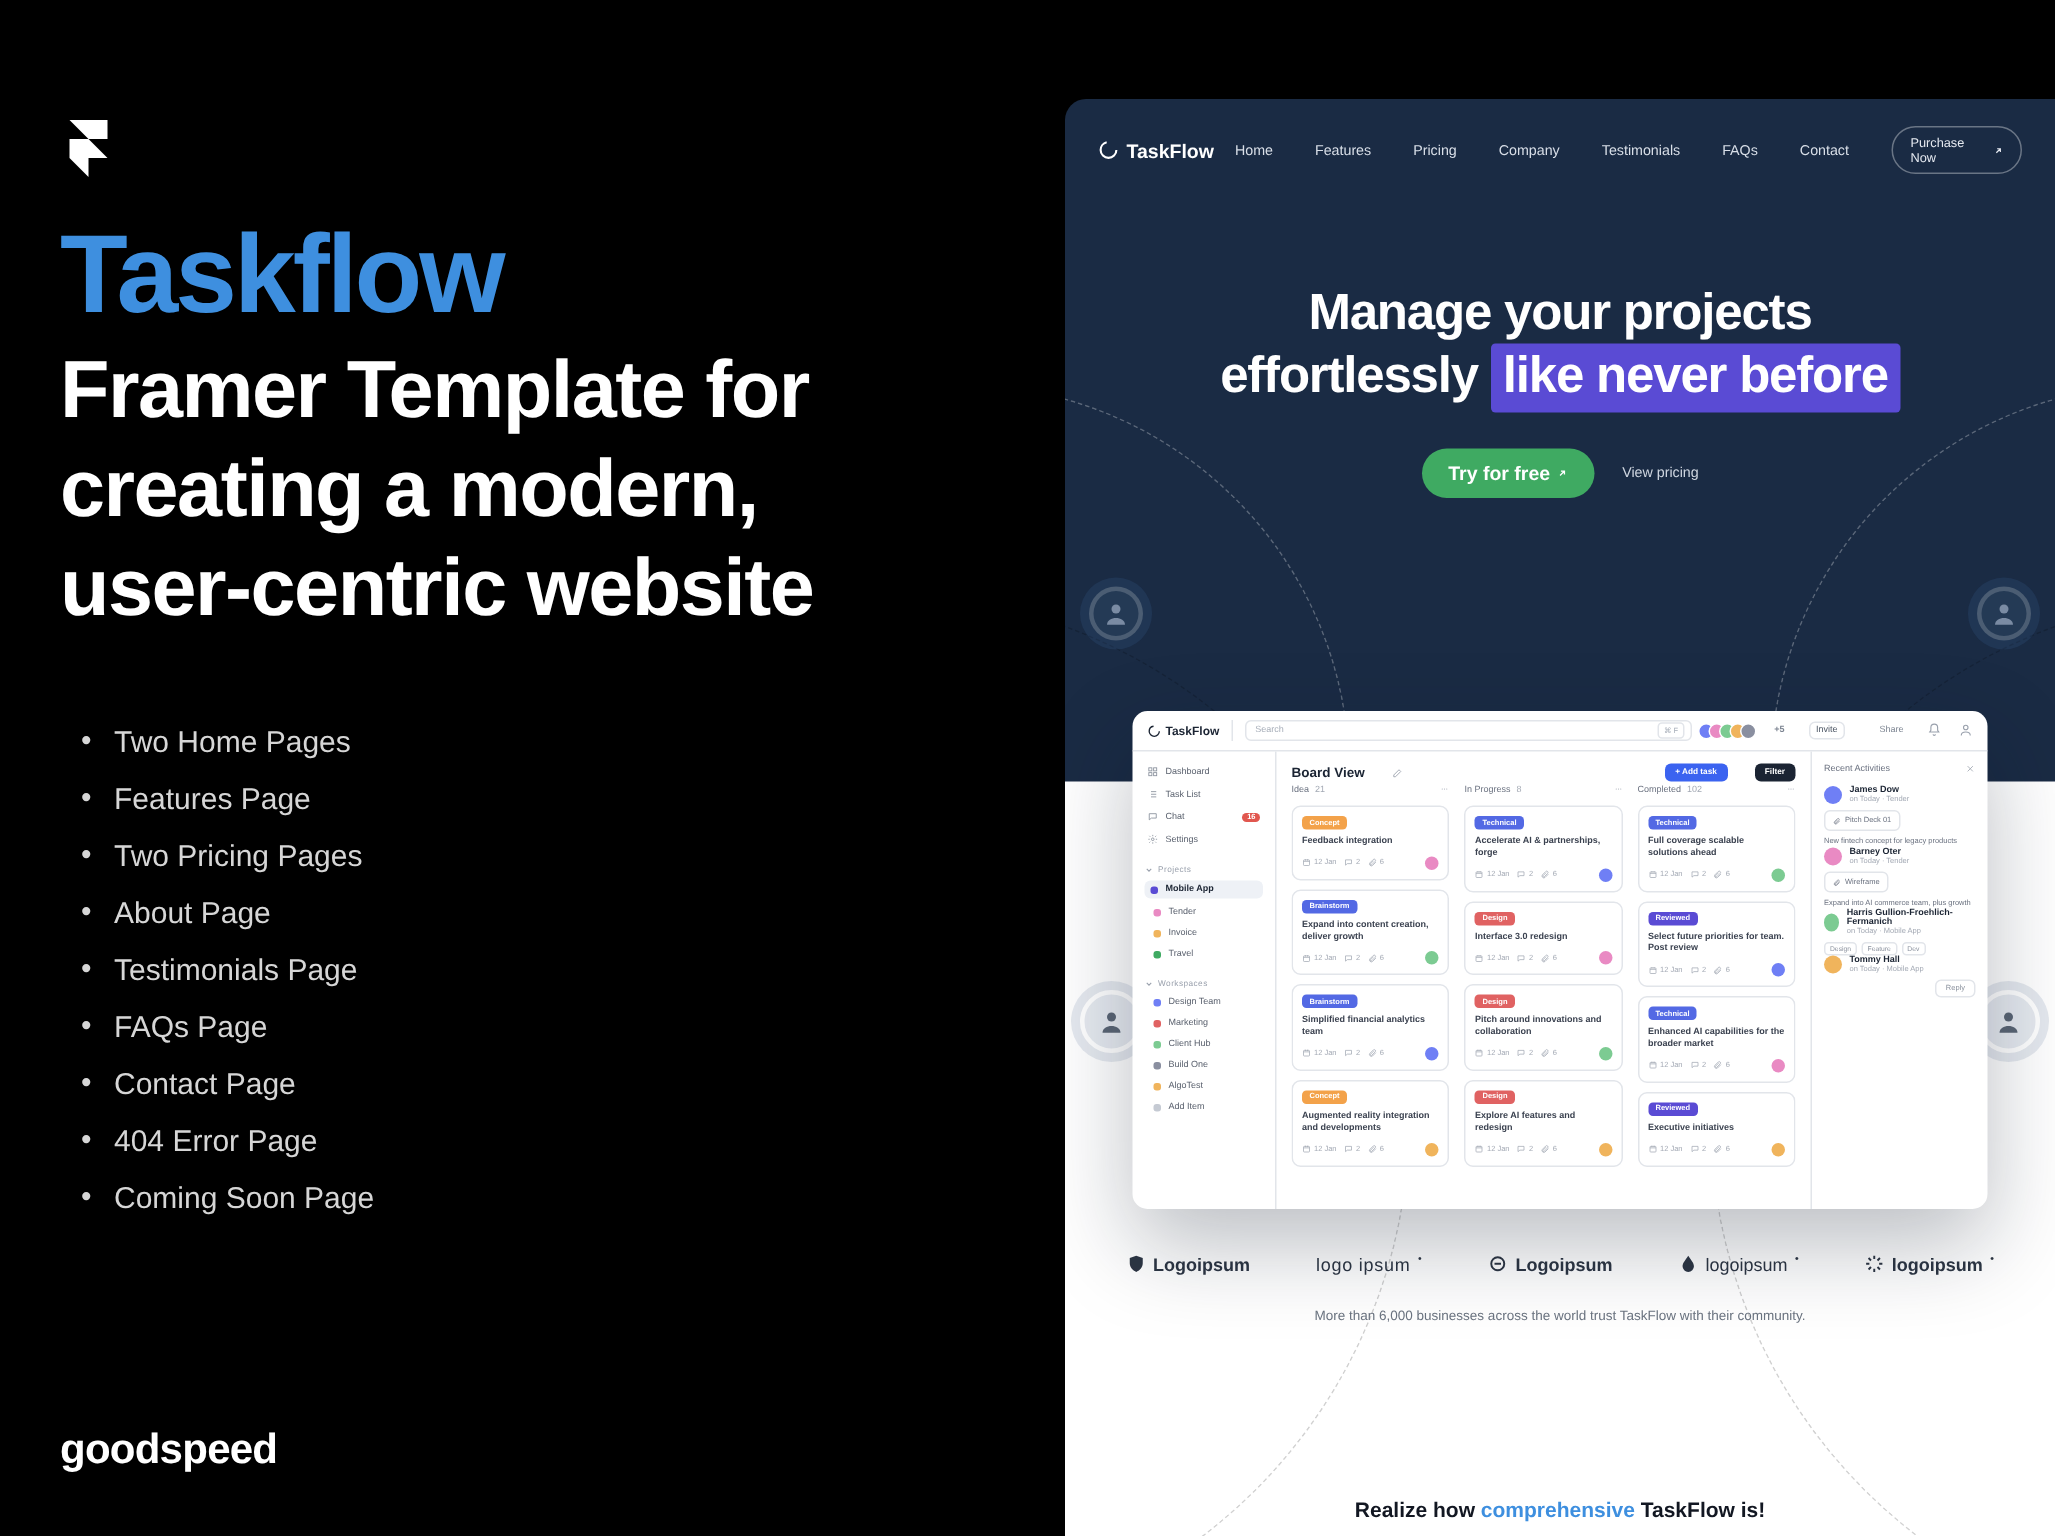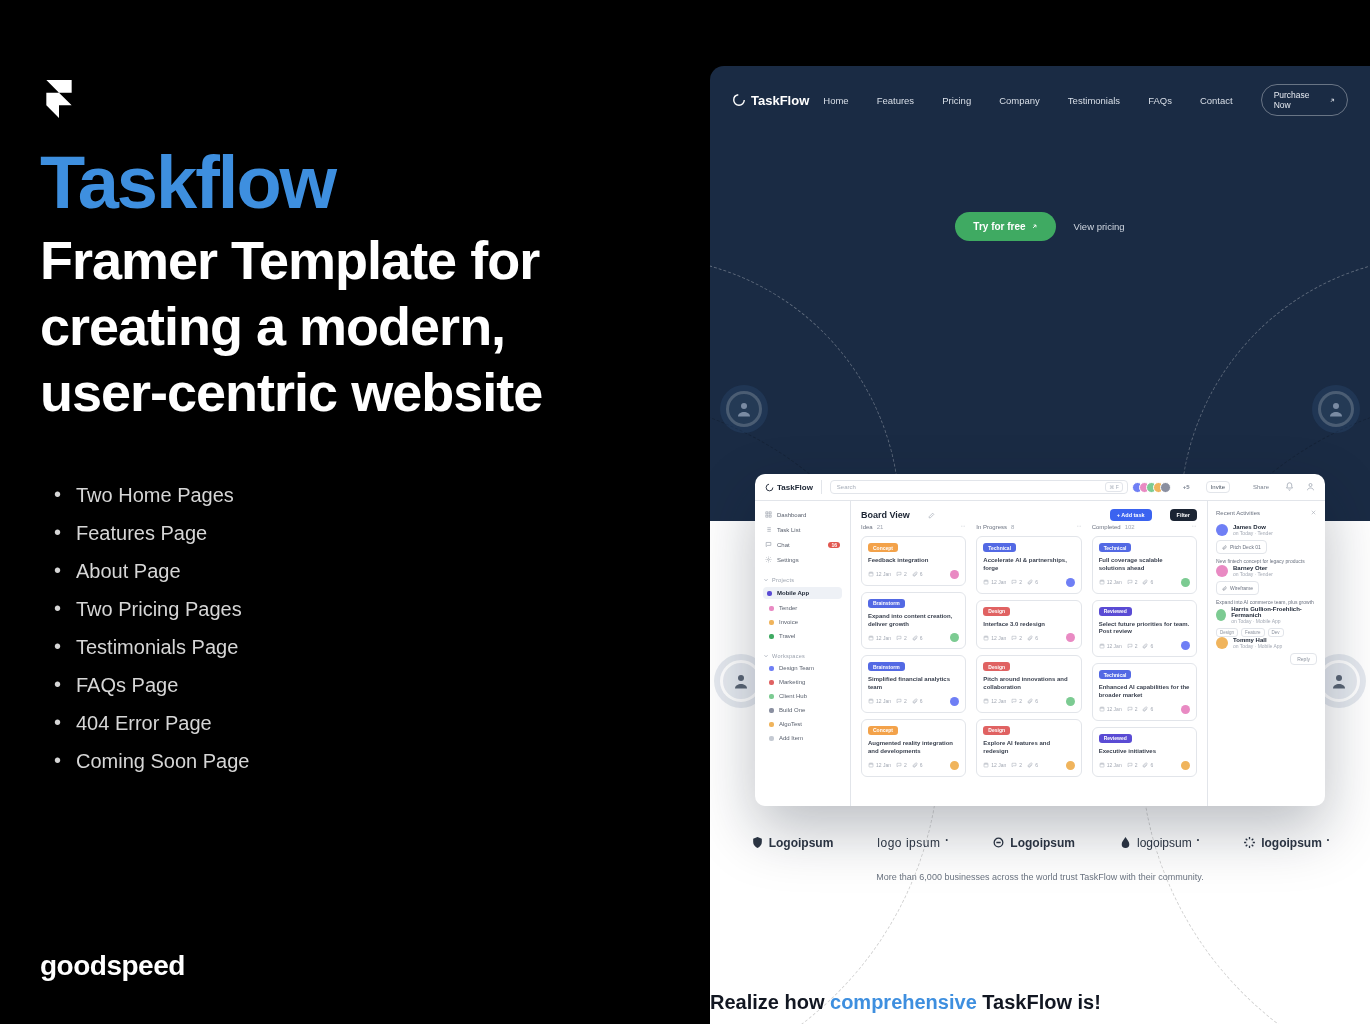--- a/index.html
+++ b/index.html
@@ -132,21 +132,21 @@
   .hero p.lede{
     margin:18px auto 0;
     max-width:400px;
     font-size:9px;
     line-height:1.55;
     color:#B7C0CE;
   }
   .hero .actions{display:flex;justify-content:center;gap:18px;margin-top:24px}
   .hero .btn-try{
     background:var(--green);
-    color:#fff;font-size:10px;font-weight:600;
+    color:#fff;font-size:13px;font-weight:600;
     padding:9px 18px;border-radius:999px;
     display:flex;align-items:center;gap:5px;
   }
   .hero .btn-try svg{width:7px;height:7px}
   .hero .btn-view{color:#CFD6E0;font-size:9.5px;font-weight:500;align-self:center}
 
   
   .arc{
     position:absolute;
     border:1.4px dashed rgba(255,255,255,.28);
@@ -268,41 +268,42 @@
     position:absolute;left:0;right:0;top:770px;
     text-align:center;color:#2D3644;z-index:4;
   }
   .trust .logos{display:flex;justify-content:center;gap:44px;align-items:center;font-size:12px;font-weight:700;color:#2D3644}
   .trust .logos .li{display:flex;align-items:flex-start;gap:5px}
   .trust .logos .li svg{width:13px;height:13px}
   .trust .logos .li2{font-weight:500;letter-spacing:.5px}
   .trust .note{margin-top:22px;font-size:9px;color:#6B7481}
 
   .closer{
-    position:absolute;left:0;right:0;bottom:10px;
-    font-size:20px;font-weight:900;color:#121722;z-index:4;
+    position:absolute;left:0;right:0;bottom:10px;text-align:center;
+    font-size:14px;font-weight:900;color:#121722;z-index:4;
   }
   .closer .acc{color:var(--accent)}
 </style>
 </head>
 <body>
 
 <div class="left">
   <svg class="framer-logo" viewBox="0 0 24 24" fill="currentColor">
       <path d="M4 0h16v8H12L4 0zm0 8h8l8 8H4V8zm0 8h8v8l-8-8z"></path>
     </svg>
   <h1 class="title">Taskflow</h1>
   <h2 class="subtitle">Framer Template for creating a modern, user-centric website</h2>
   <ul class="features">
     <li>Two Home Pages</li>
     <li>Features Page</li>
+    <li>Two Pricing Pages</li>
     <li>About Page</li>
-    <li>Two Pricing Pages</li>
     <li>Testimonials Page</li>
     <li>FAQs Page</li>
+    <li>Contact Page</li>
     <li>404 Error Page</li>
     <li>Coming Soon Page</li>
   </ul>
 </div>
 <div class="brand">goodspeed</div>
 
 <div class="preview">
   <div class="white-zone"></div>
 
   <div class="nav">
@@ -323,20 +324,25 @@
     </div>
     <div class="cta">
       <span>Purchase Now</span>
       <svg viewBox="0 0 24 24" fill="none" stroke="currentColor" stroke-width="3">
           <path d="M7 17L17 7M9 7h8v8"></path>
         </svg>
     </div>
   </div>
 
   <div class="hero">
+    <h3>
+      <span>Manage your projects</span><br>
+      <span>effortlessly</span>
+      <span class="hl">like never before</span>
+    </h3>
     <div class="actions">
       <div class="btn-try">
         <span>Try for free</span>
         <svg viewBox="0 0 24 24" fill="none" stroke="currentColor" stroke-width="3">
             <path d="M7 17L17 7M9 7h8v8"></path>
           </svg>
       </div>
       <div class="btn-view">View pricing</div>
     </div>
   </div>

